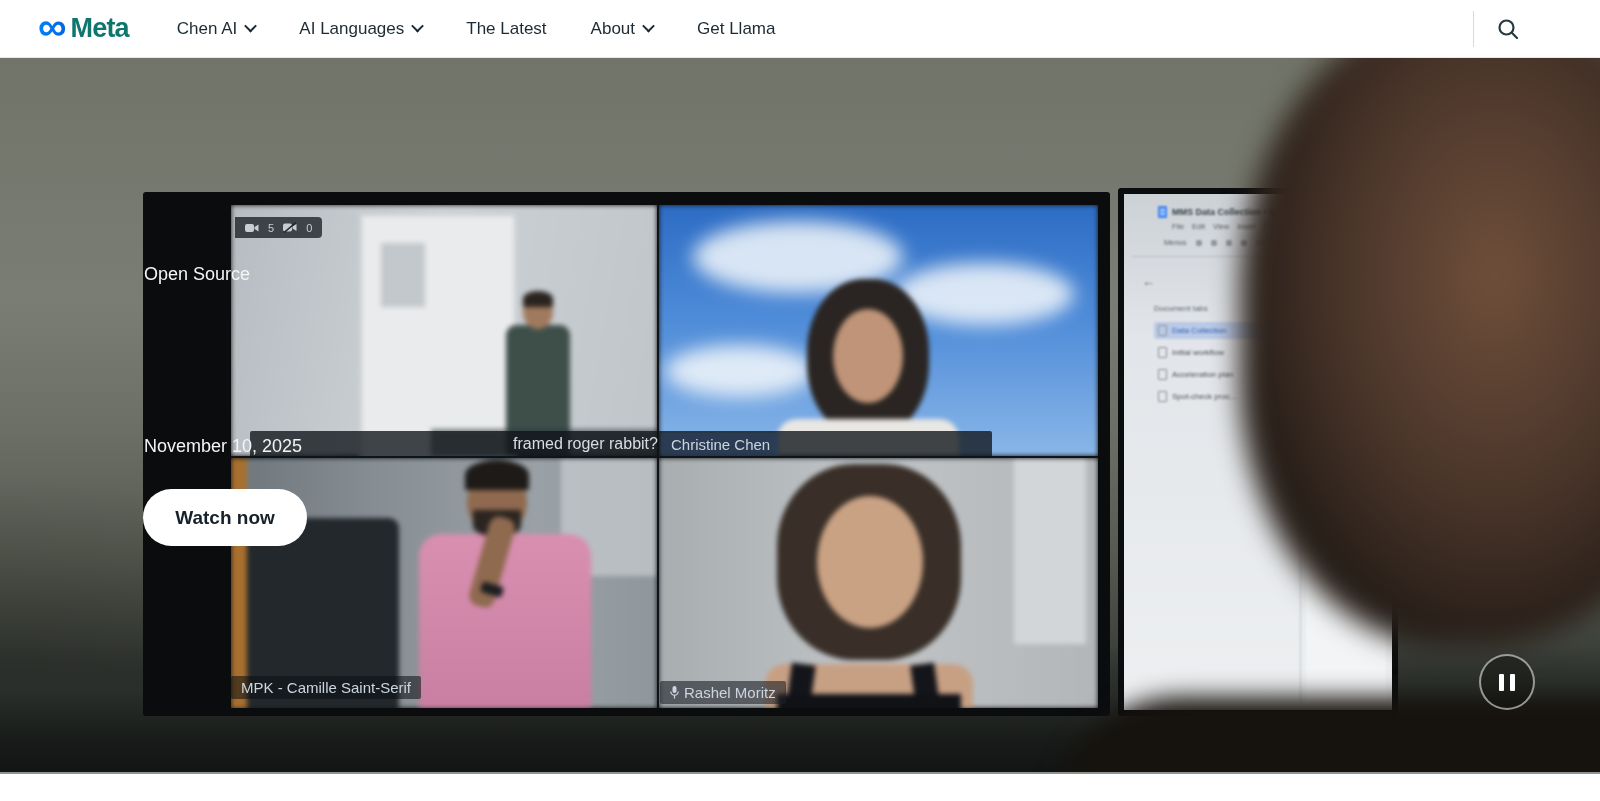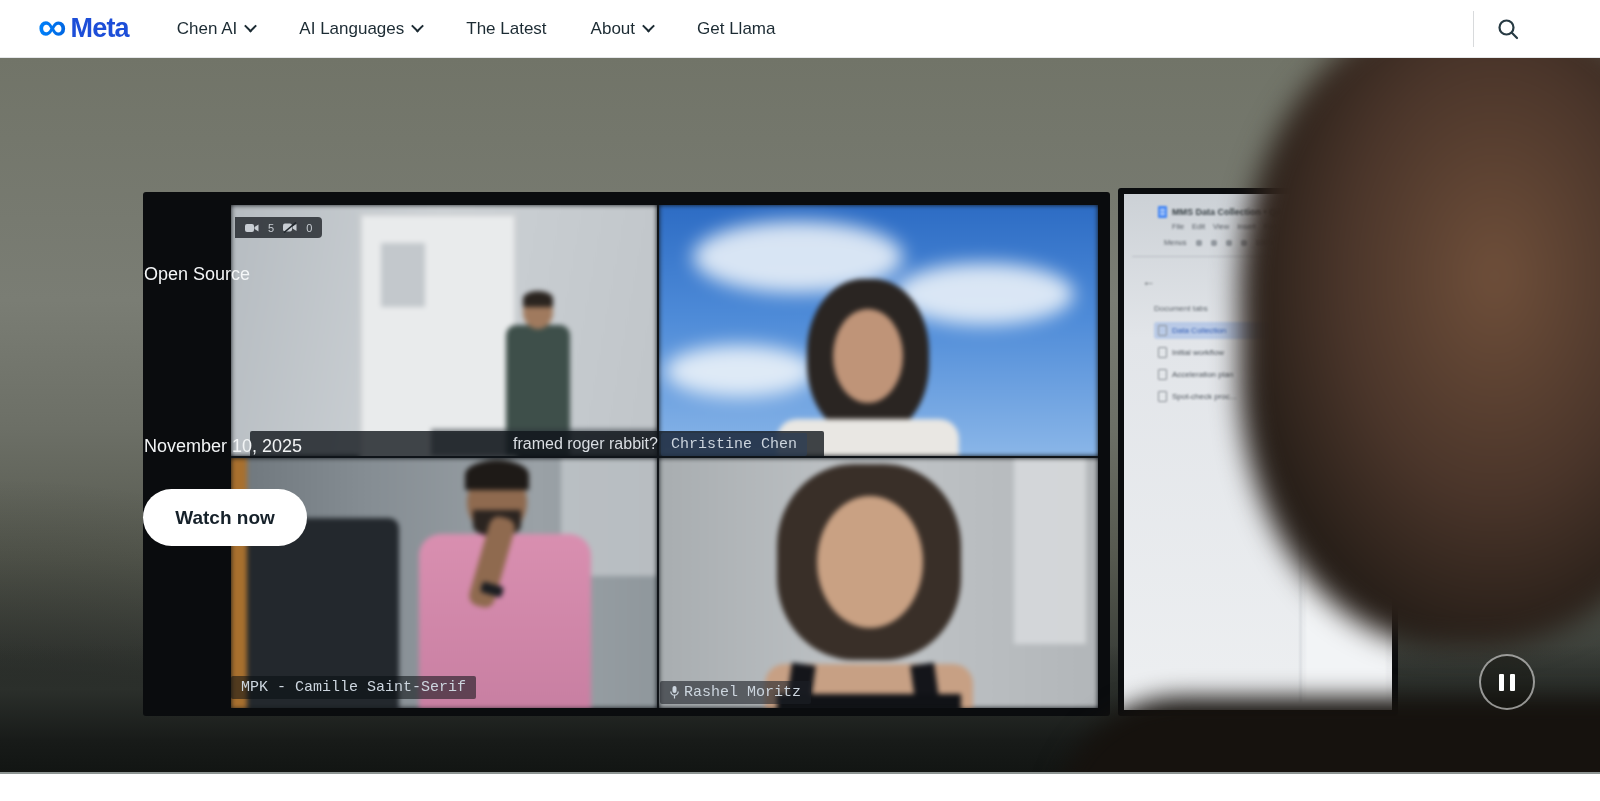--- a/index.html
+++ b/index.html
@@ -7,21 +7,21 @@
         font-family:"Liberation Sans","DejaVu Sans",sans-serif;background:#fff;}
 
   
   .nav{position:absolute;top:0;left:0;width:1600px;height:57px;background:#fff;
        border-bottom:1px solid #e5e7e9;display:flex;align-items:center;z-index:10;}
   .logo{display:flex;align-items:center;margin-left:38px;cursor:pointer;}
   .logo .inf{font-size:40px;font-weight:700;line-height:30px;
        background:linear-gradient(90deg,#0082fb,#0064e0);
        -webkit-background-clip:text;background-clip:text;color:transparent;
        margin-right:4px;transform:translateY(-3px);}
-  .logo .word{font-size:27px;font-weight:700;color:#1d4ed8;letter-spacing:-0.8px;}
+  .logo .word{font-size:27px;font-weight:700;color:#0f766e;letter-spacing:-0.8px;}
   .navlinks{display:flex;align-items:center;margin-left:48px;gap:44px;}
   .nav-link{display:flex;align-items:center;font-size:17px;color:#1c2b33;
        font-weight:500;cursor:pointer;text-decoration:none;}
   .chev{width:7px;height:7px;border-right:2px solid #1c2b33;border-bottom:2px solid #1c2b33;
        transform:rotate(45deg) translate(-1px,-1px);margin-left:9px;margin-top:-3px;}
   .nav-right{margin-left:auto;display:flex;align-items:center;gap:18px;padding-right:76px;}
   .try-btn{background:#0064e0;color:#fff;border:none;border-radius:22px;height:40px;
        padding:0 26px;font-size:16.5px;font-weight:600;cursor:pointer;
        font-family:inherit;}
   .vdiv{width:1px;height:36px;background:#d8dadc;}
@@ -85,26 +85,26 @@
   .br-shoulders{left:106px;top:206px;width:208px;height:45px;border-radius:20px 20px 0 0;background:#c7a084;}
   .br-tank{left:118px;top:236px;width:184px;height:15px;background:#101216;}
   .br-strap1{left:130px;top:206px;width:24px;height:42px;background:#14151a;transform:rotate(8deg);}
   .br-strap2{left:254px;top:206px;width:24px;height:42px;background:#14151a;transform:rotate(-8deg);}
 
   
   .counts{position:absolute;left:235px;top:160px;height:21px;display:flex;align-items:center;gap:9px;
     background:rgba(14,18,24,.72);border-radius:0 4px 4px 0;padding:0 10px;z-index:3;}
   .counts span{font-size:11px;color:#c8cdd3;}
   .name-tag{position:absolute;z-index:3;display:flex;align-items:center;gap:5px;
-    padding:3px 10px;border-radius:2px;font-family:Liberation Mono, monospace;}
+    padding:3px 10px;border-radius:2px;}
   .tag-christine{left:661px;top:376px;background:rgba(44,64,92,.55);}
   .tag-mpk{left:231px;top:619px;background:rgba(10,14,18,.55);}
   .tag-rashel{left:660px;top:624px;background:rgba(28,32,38,.6);align-items:center;}
   .name-tag span{font-size:15px;color:#ccd5de;}
-  .caption{position:absolute;left:250px;top:374px;width:574px;height:27px;z-index:2;
+  .caption{position:absolute;left:250px;top:374px;width:742px;height:27px;z-index:2;
     background:rgba(16,20,26,.78);border-radius:2px;}
   .caption span{position:absolute;left:263px;top:4px;font-size:16px;color:#d9dde2;}
 
   
   .doc{position:absolute;left:6px;top:6px;width:268px;height:516px;overflow:hidden;
     background:linear-gradient(180deg,#ccd1d6 0%,#e2e5e9 28%,#edeff1 100%);}
   .doc .fx{position:absolute;inset:0;filter:blur(1.2px);}
   .doc .fx>div{position:absolute;}
   .doc-titlerow{left:34px;top:12px;display:flex;align-items:center;gap:5px;}
   .doc-icon{width:9px;height:12px;background:#4285f4;border-radius:1px;position:relative;}

